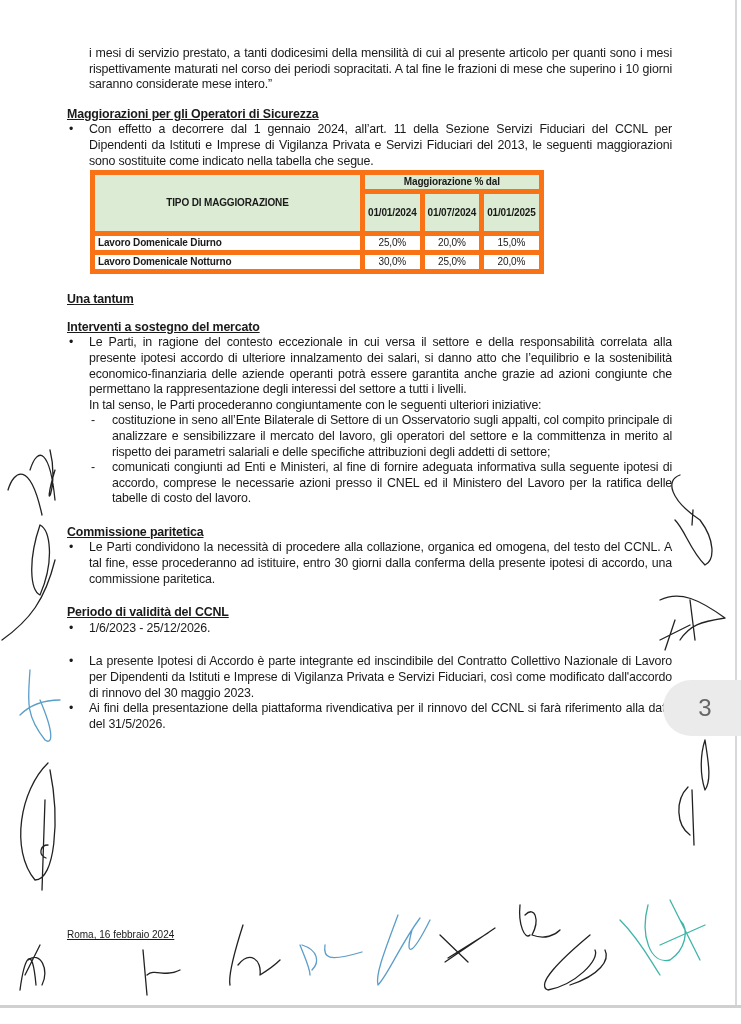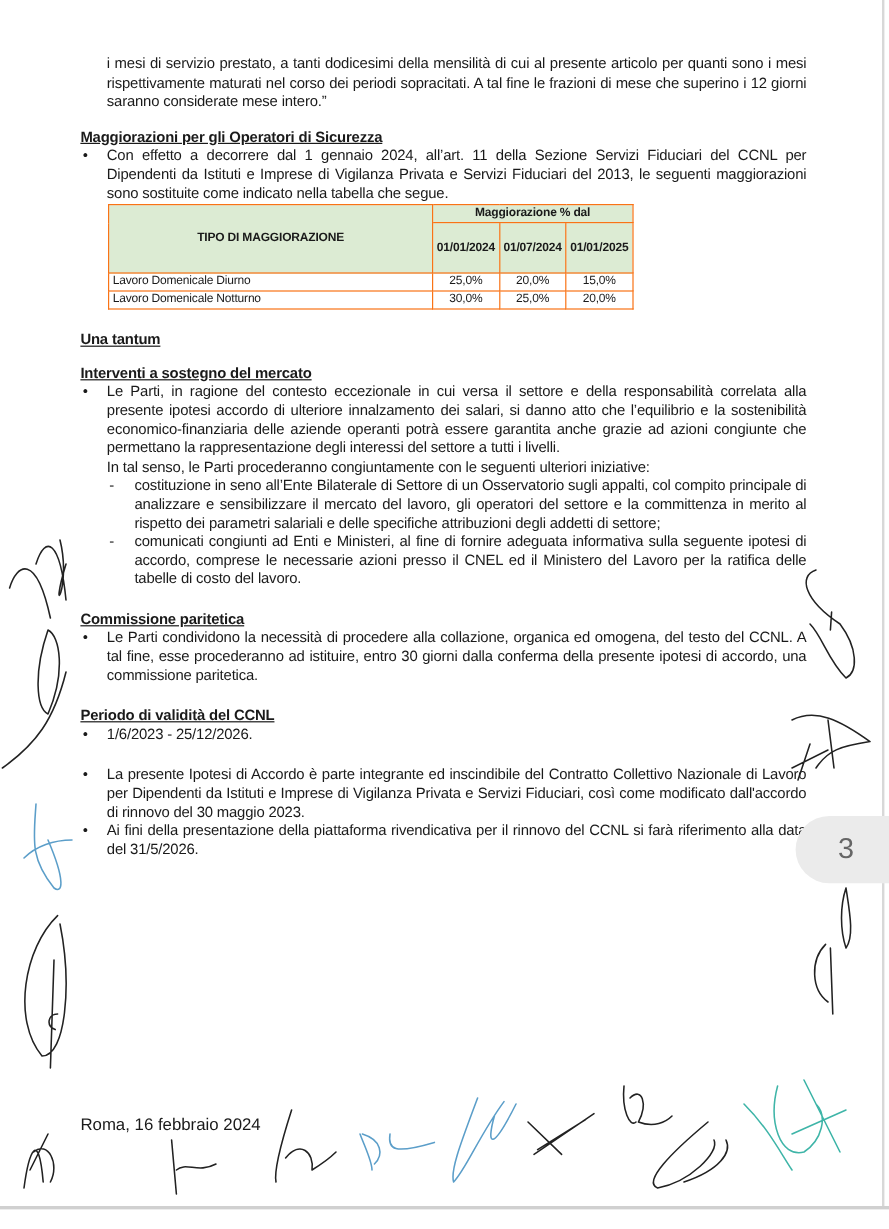--- a/index.html
+++ b/index.html
@@ -13,40 +13,40 @@
   .page-next { position: absolute; left: 0; top: 1008px; width: 741px; height: 16px; background: #fff; }
   .content { position: absolute; left: 67px; top: 46px; width: 605px; font-size: 12.4px; line-height: 15.6px; letter-spacing: -0.15px; }
   .indent { padding-left: 22px; }
   .just { text-align: justify; }
   .heading { text-decoration: underline; font-weight: 600; margin-top: 12px; }
   .bullet { position: relative; padding-left: 22px; text-align: justify; }
   .bullet::before { content: "•"; position: absolute; left: 2px; top: 0; }
   .dash { position: relative; padding-left: 45px; text-align: justify; }
   .dash::before { content: "-"; position: absolute; left: 24px; top: 0; }
   table.maj { margin-left: 23px; border-collapse: collapse; font-size: 10px; line-height: 12px; margin-top: 1px; }
-  table.maj td, table.maj th { border: 1px solid #f97316; padding: 1px 3px; }
+  table.maj td, table.maj th { border: 5px solid #f97316; padding: 1px 3px; }
   table.maj th { background: #dcebd3; font-weight: 700; text-align: center; }
-  table.maj td { font-weight: 400; }
+  table.maj td { font-weight: 700; }
   table.maj td.num { text-align: center; font-weight: 400; }
   .sp14 { margin-top: 14px; }
   .badge {
     position: absolute; left: 663px; top: 680px; width: 78px; height: 56px;
     background: #ebebeb; border-radius: 28px 0 0 28px;
     font-size: 24px; color: #666; display: flex; align-items: center; justify-content: center; padding-left: 6px;
   }
-  .place-date { position: absolute; left: 67px; top: 929px; font-size: 14px; }
+  .place-date { position: absolute; left: 67px; top: 929px; font-size: 10px; text-decoration: underline; }
   svg.sig { position: absolute; left: 0; top: 0; width: 741px; height: 1024px; pointer-events: none; }
   svg.sig path { fill: none; stroke-width: 1.3; stroke-linecap: round; stroke-linejoin: round; }
 </style>
 </head>
 <body>
 
 <div class="page">
   <div class="content">
-    <p class="indent just">i mesi di servizio prestato, a tanti dodicesimi della mensilità di cui al presente articolo per quanti sono i mesi rispettivamente maturati nel corso dei periodi sopracitati. A tal fine le frazioni di mese che superino i 12 giorni saranno considerate mese intero.”</p>
+    <p class="indent just">i mesi di servizio prestato, a tanti dodicesimi della mensilità di cui al presente articolo per quanti sono i mesi rispettivamente maturati nel corso dei periodi sopracitati. A tal fine le frazioni di mese che superino i 10 giorni saranno considerate mese intero.”</p>
 
     <p class="heading sp14">Maggiorazioni per gli Operatori di Sicurezza</p>
     <p class="bullet">Con effetto a decorrere dal 1 gennaio 2024, all’art. 11 della Sezione Servizi Fiduciari del CCNL per Dipendenti da Istituti e Imprese di Vigilanza Privata e Servizi Fiduciari del 2013, le seguenti maggiorazioni sono sostituite come indicato nella tabella che segue.</p>
 
     <table class="maj">
       <tbody>
           <tr>
         <th rowspan="2" style="width:270px;height:40px;">TIPO DI MAGGIORAZIONE</th>
         <th colspan="3">Maggiorazione % dal</th>
       </tr>

